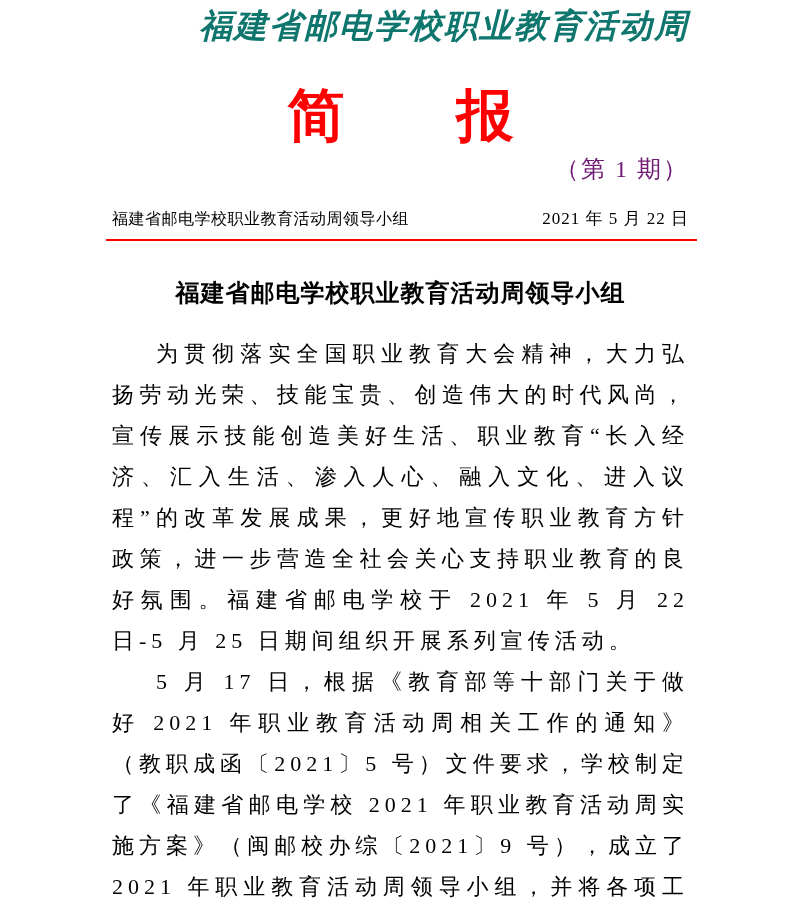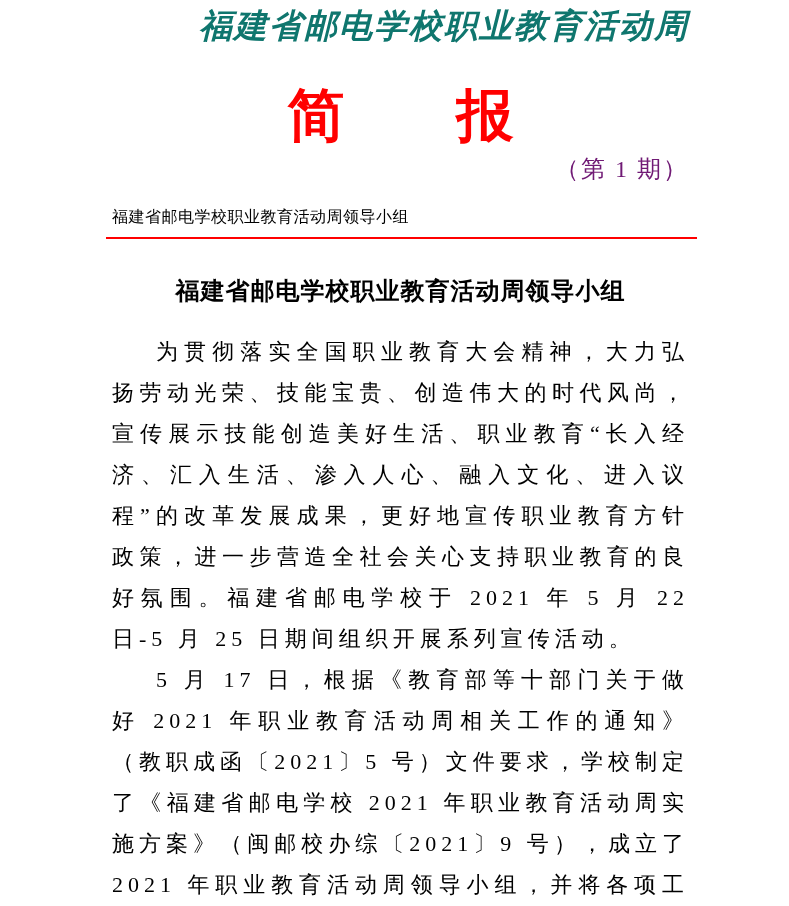--- a/index.html
+++ b/index.html
@@ -105,20 +105,21 @@
 
   <div class="bulletin-title">
     <span>简</span>
     <span>报</span>
   </div>
 
   <div class="issue-no">（第 1 期）</div>
 
   <div class="meta-row">
     <span class="meta-issuer">福建省邮电学校职业教育活动周领导小组</span>
+    <span class="meta-date">2021 年 5 月 22 日</span>
   </div>
 
   <div class="red-divider"></div>
 
   <div class="article-title">福建省邮电学校职业教育活动周领导小组</div>
 
   <div class="article-body">
     <p>为贯彻落实全国职业教育大会精神，大力弘扬劳动光荣、技能宝贵、创造伟大的时代风尚，宣传展示技能创造美好生活、职业教育“长入经济、汇入生活、渗入人心、融入文化、进入议程”的改革发展成果，更好地宣传职业教育方针政策，进一步营造全社会关心支持职业教育的良好氛围。福建省邮电学校于 2021 年 5 月 22 日-5 月 25 日期间组织开展系列宣传活动。</p>
     <p>5 月 17 日，根据《教育部等十部门关于做好 2021 年职业教育活动周相关工作的通知》（教职成函〔2021〕5 号）文件要求，学校制定了《福建省邮电学校 2021 年职业教育活动周实施方案》（闽邮校办综〔2021〕9 号），成立了 2021 年职业教育活动周领导小组，并将各项工作任务细化到具体的科室和人员，确保活动周顺利开展。</p>
   </div>

